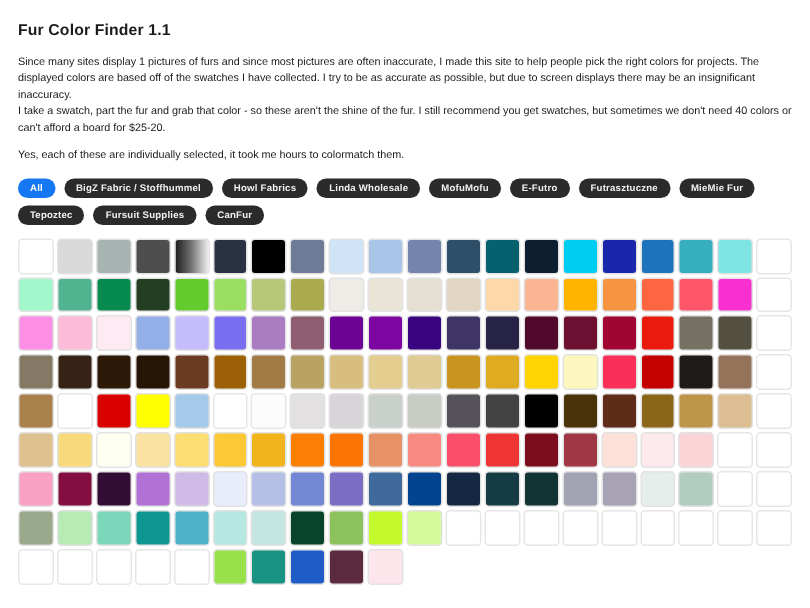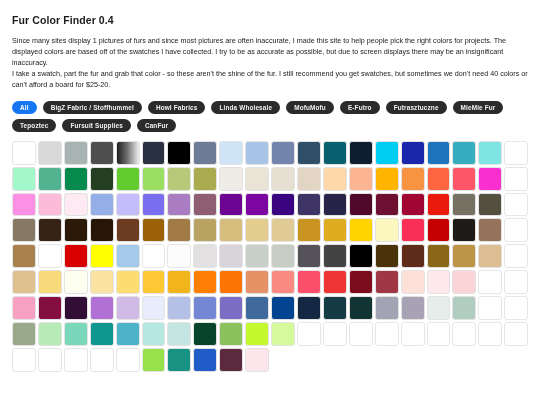--- a/index.html
+++ b/index.html
@@ -90,25 +90,26 @@
     background: transparent;
     border-color: transparent;
     cursor: default;
   }
 </style>
 </head>
 <body>
 
 <div id="page">
 
-  <h1 class="page-title">Fur Color Finder 0.4</h1>
+  <h1 class="page-title">Fur Color Finder 1.1</h1>
 
   <div class="intro">
     <p class="tight">Since many sites display 1 pictures of furs and since most pictures are often inaccurate, I made this site to help people pick the right colors for projects. The displayed colors are based off of the swatches I have collected. I try to be as accurate as possible, but due to screen displays there may be an insignificant inaccuracy.</p>
     <p class="follow">I take a swatch, part the fur and grab that color - so these aren't the shine of the fur. I still recommend you get swatches, but sometimes we don't need 40 colors or can't afford a board for $25-20.</p>
+    <p>Yes, each of these are individually selected, it took me hours to colormatch them.</p>
   </div>
 
   <div class="filters" id="filters">
       <button class="chip active">All</button>
       <button class="chip">BigZ Fabric / Stoffhummel</button>
       <button class="chip">Howl Fabrics</button>
       <button class="chip">Linda Wholesale</button>
       <button class="chip">MofuMofu</button>
       <button class="chip">E-Futro</button>
       <button class="chip">Futrasztuczne</button>

